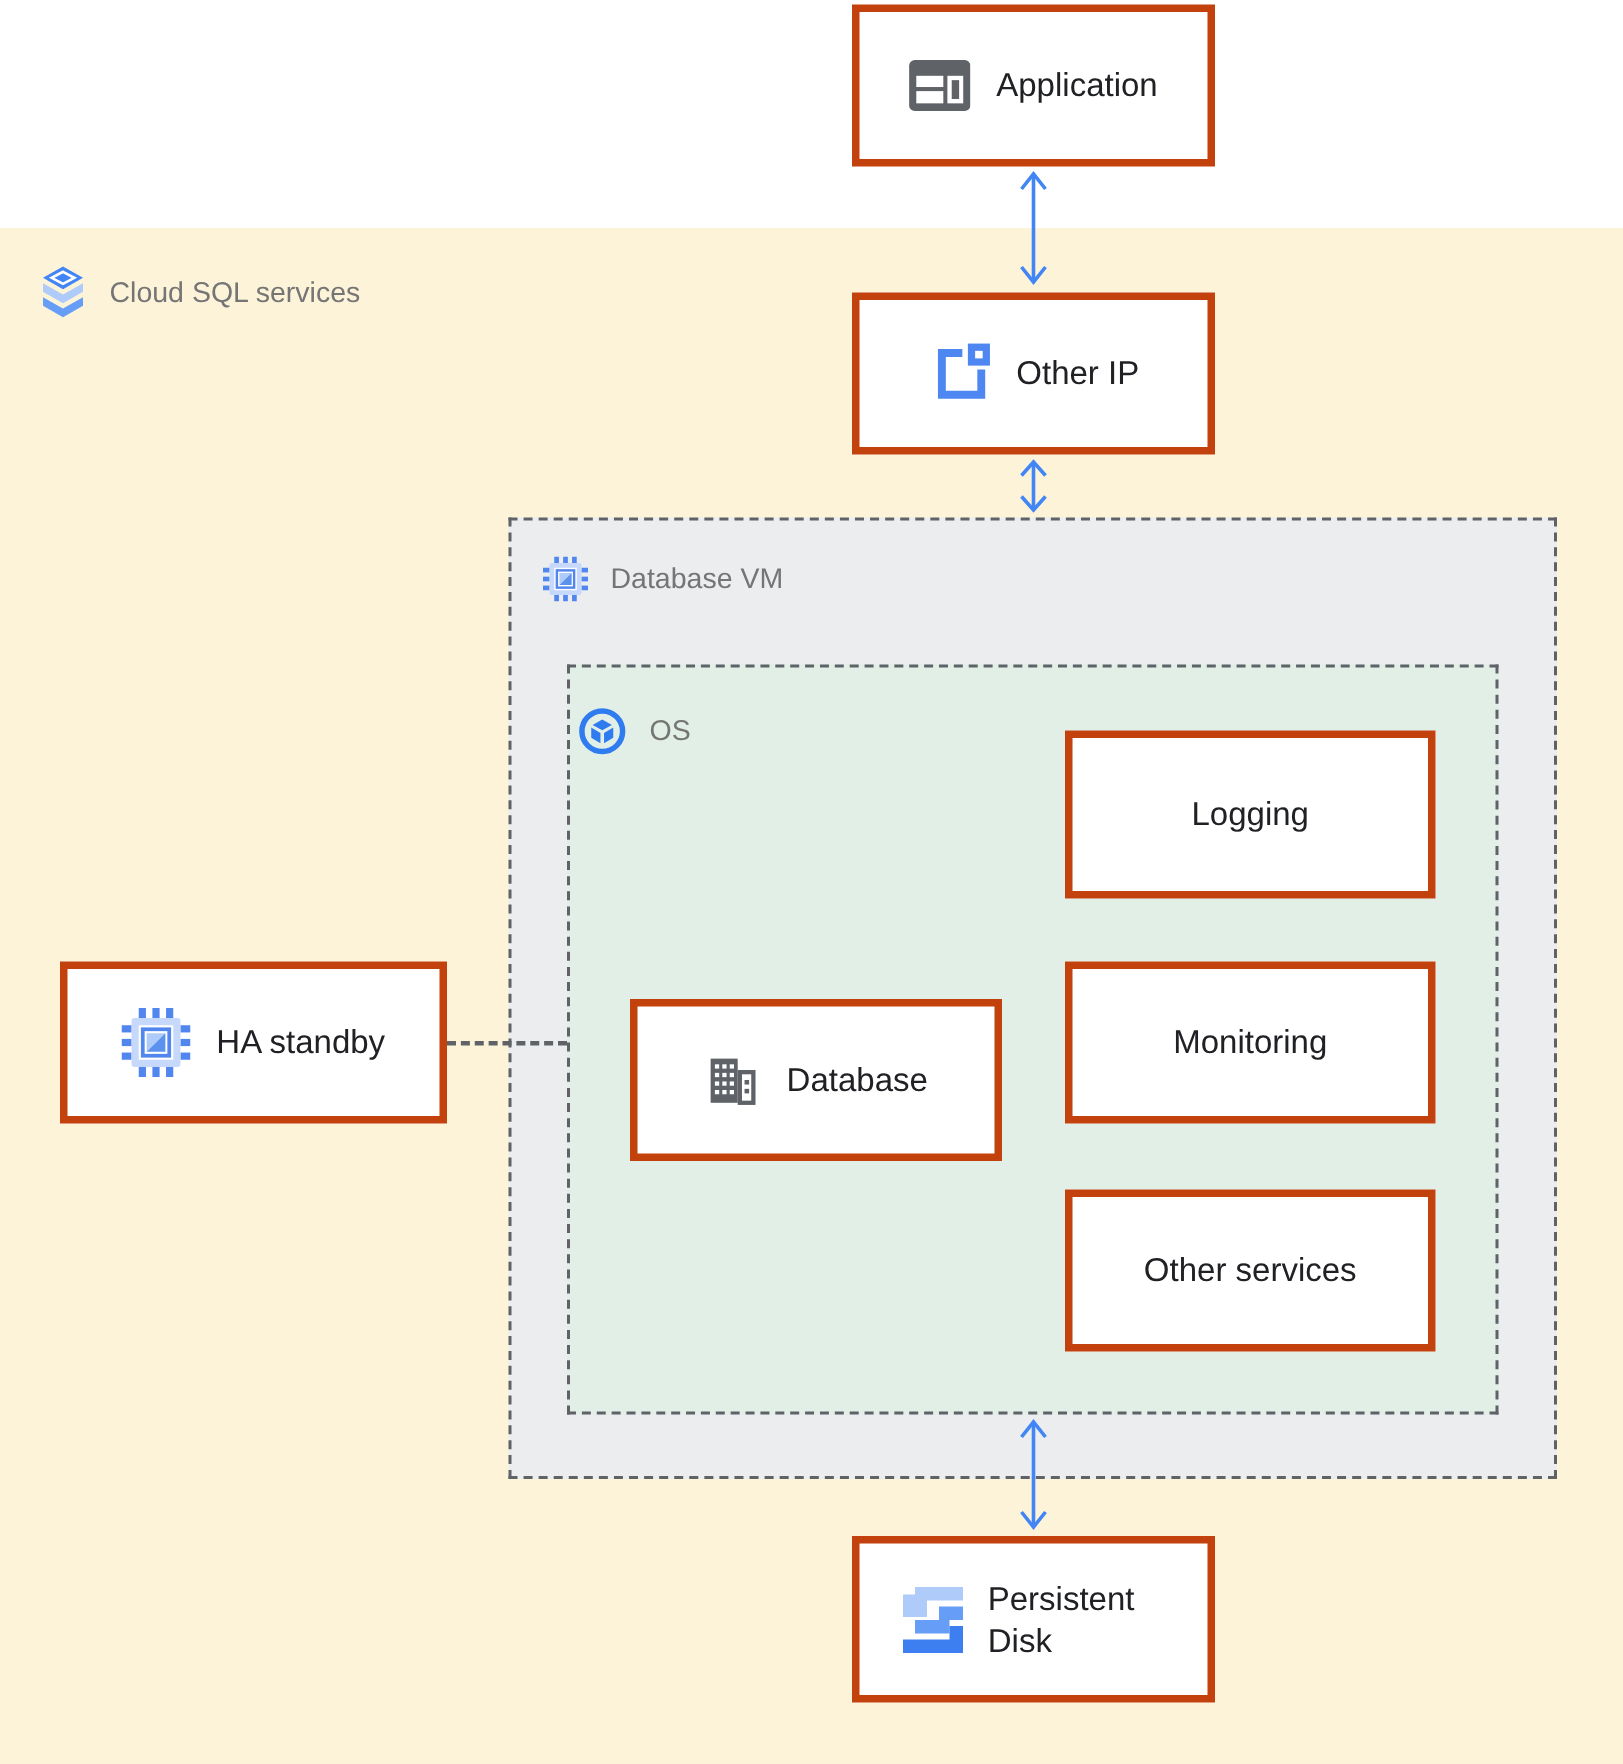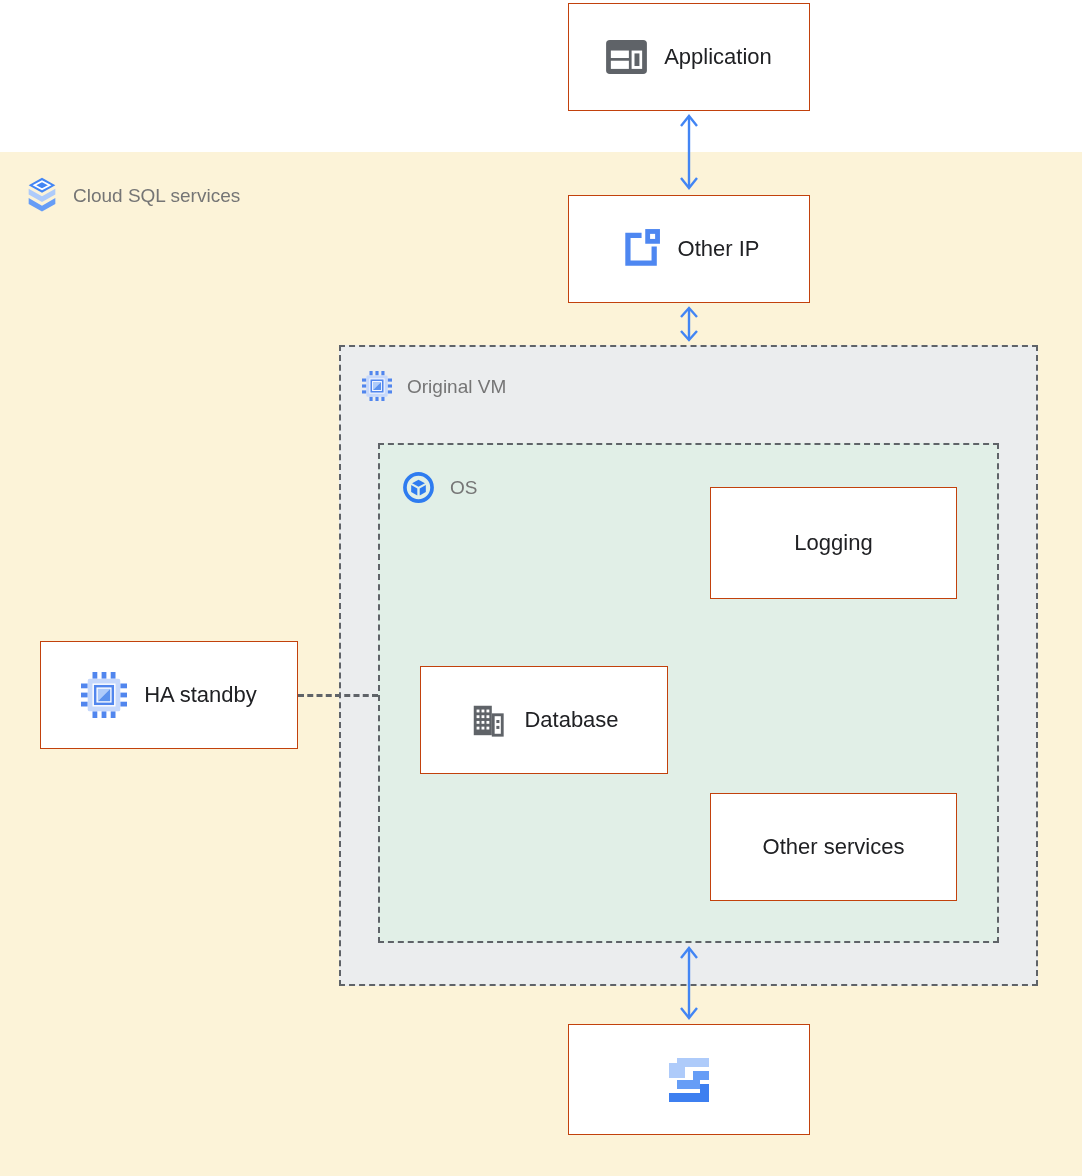--- a/index.html
+++ b/index.html
@@ -22,21 +22,21 @@
     background:#e1efe7;border:2px dashed #5f6368;
   }
   
   .region-label{
     position:absolute;display:flex;align-items:center;gap:15px;
     color:#757575;font-size:19px;white-space:nowrap;
   }
   .region-label .txt{line-height:1;}
   
   .node{
-    position:absolute;background:#ffffff;border:1px solid #c2410c;
+    position:absolute;background:#ffffff;border:5px solid #c2410c;
     display:flex;align-items:center;justify-content:center;gap:17px;
     color:#202124;font-size:22px;box-sizing:border-box;
   }
   .node .lbl{line-height:1.25;}
   .node-app   {left:568px;top:3px;   width:242px;height:108px;}
   .node-ip    {left:568px;top:195px; width:242px;height:108px;}
   .node-ha    {left:40px; top:641px; width:258px;height:108px;}
   .node-log   {left:710px;top:487px; width:247px;height:112px;}
   .node-db    {left:420px;top:666px; width:248px;height:108px;}
   .node-mon   {left:710px;top:641px; width:247px;height:108px;}
@@ -131,25 +131,25 @@
               <rect x="41" y="21.5" width="7" height="5"></rect>
               <rect x="41" y="31" width="7" height="5"></rect>
           </g>
           <rect x="7" y="7" width="34" height="34" rx="2" fill="#c6d8fb"></rect>
           <rect x="12" y="12" width="24" height="24" fill="#ffffff"></rect>
           <rect x="14.8" y="14.8" width="18.4" height="18.4" fill="#ffffff" stroke="#5186ee" stroke-width="2.6"></rect>
           <polygon points="17.5,17.5 30.5,17.5 17.5,30.5" fill="#aecbfa"></polygon>
           <polygon points="30.5,17.5 30.5,30.5 17.5,30.5" fill="#5c92ee"></polygon>
         </svg>
       </span>
-      <span class="txt">Original VM</span>
+      <span class="txt">Database VM</span>
     </div>
 
     <div class="os-box">
-      <div class="region-label" style="left:22px;top:26px;">
+      <div class="region-label" style="left:5px;top:26px;">
         <span>
           <svg width="33" height="33" viewBox="0 0 36 36">
             <circle cx="18" cy="18" r="14.8" fill="none" stroke="#2e7cf0" stroke-width="4"></circle>
             <polygon points="18,9.5 25,13.4 18,17.3 11,13.4" fill="#2e7cf0"></polygon>
             <polygon points="26,15.3 26,22.8 19.3,26.7 19.3,19.2" fill="#2e7cf0"></polygon>
             <polygon points="10,15.3 16.7,19.2 16.7,26.7 10,22.8" fill="#2e7cf0"></polygon>
           </svg>
         </span>
         <span class="txt">OS</span>
       </div>
@@ -179,20 +179,23 @@
             <rect x="18.4" y="27" width="3" height="3"></rect>
         </g>
         <rect x="25.5" y="14.5" width="9.5" height="21.5" fill="#ffffff" stroke="#5f6368" stroke-width="3"></rect>
         <rect x="28.8" y="20" width="3.2" height="3.2" fill="#5f6368"></rect>
         <rect x="28.8" y="26.2" width="3.2" height="3.2" fill="#5f6368"></rect>
       </svg>
     </span>
     <span class="lbl">Database</span>
   </div>
 
+  <div class="node node-mon">
+    <span class="lbl">Monitoring</span>
+  </div>
 
   <div class="node node-ha">
     <span>
       <svg width="46" height="46" viewBox="0 0 48 48">
         <g fill="#5186ee">
           <rect x="12" y="0" width="5" height="7"></rect>
             <rect x="21.5" y="0" width="5" height="7"></rect>
             <rect x="31" y="0" width="5" height="7"></rect>
           <rect x="12" y="41" width="5" height="7"></rect>
             <rect x="21.5" y="41" width="5" height="7"></rect>
@@ -229,15 +232,16 @@
   </div>
 
   <div class="node node-pd">
     <span>
       <svg width="40" height="44" viewBox="0 0 40 44">
         <path d="M8,0 H40 V9 H16 V20 H0 V5 H8 Z" fill="#aecbfa"></path>
         <path d="M24,13 H40 V22 H31 V31 H8 V22 H24 Z" fill="#669df6"></path>
         <path d="M31,26 H40 V44 H0 V35 H31 Z" fill="#3d7ff0"></path>
       </svg>
     </span>
+    <span class="lbl">Persistent Disk</span>
   </div>
 
 </div>
 
 </body></html>

